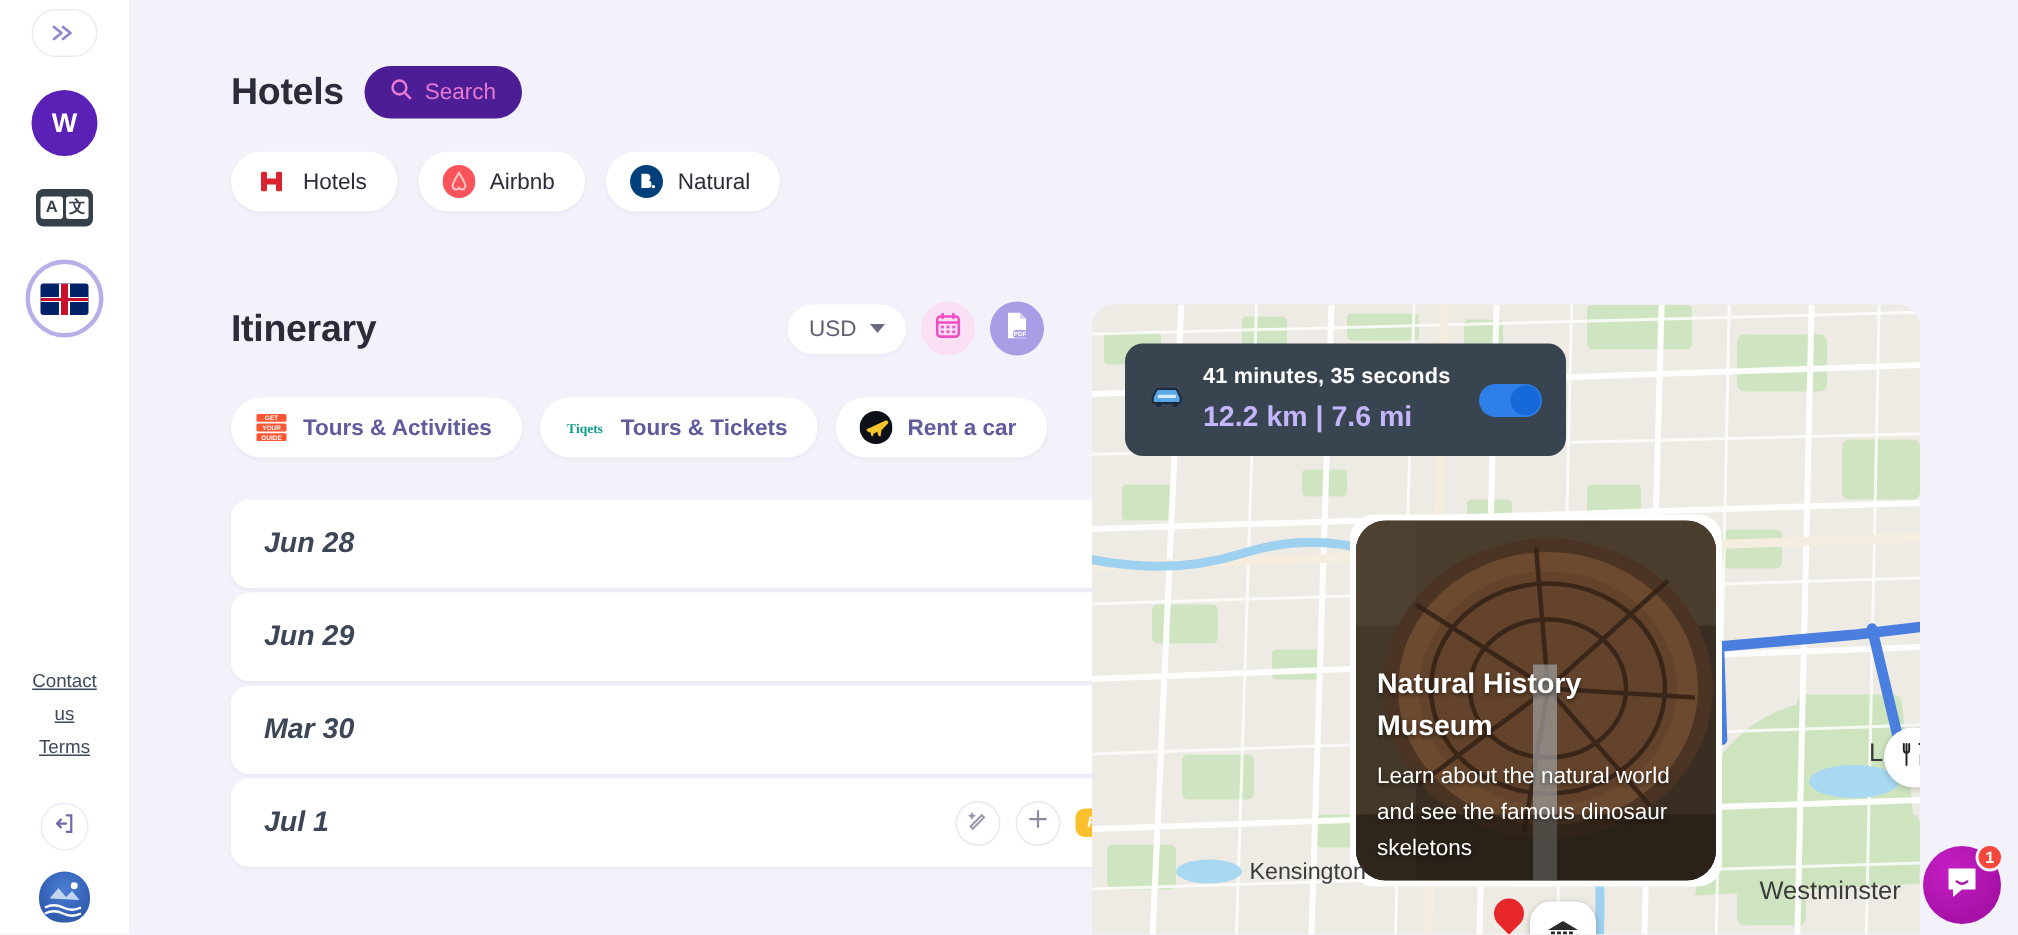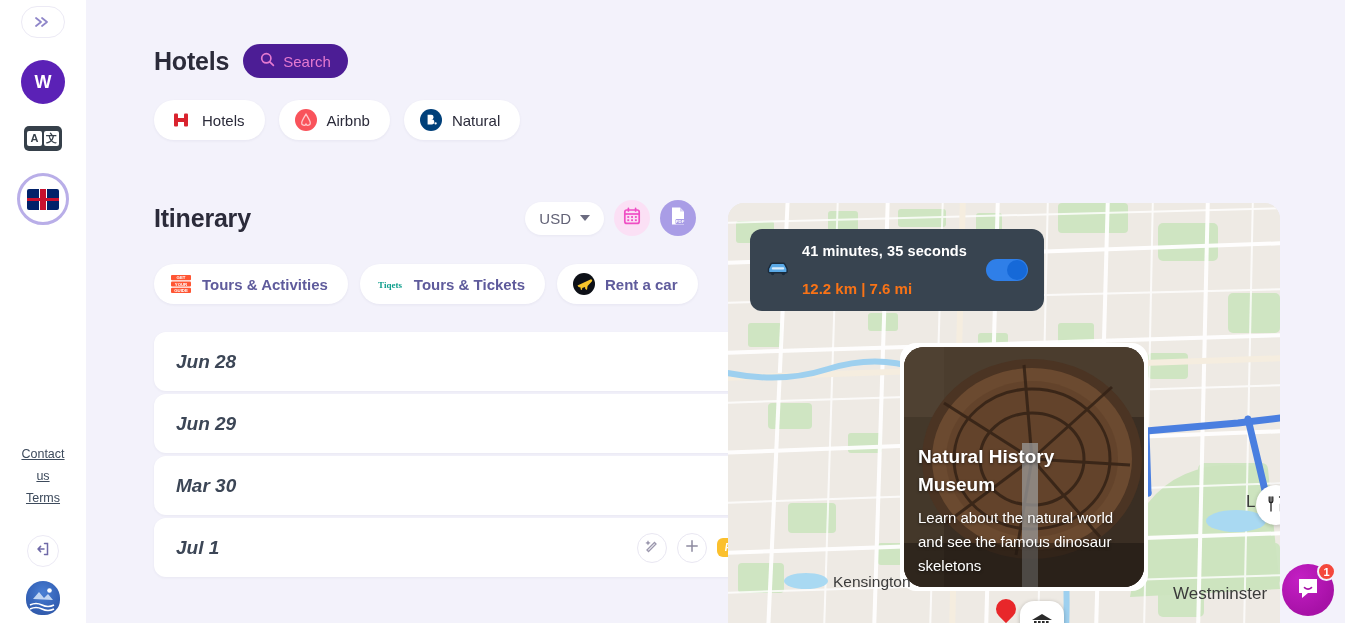--- a/index.html
+++ b/index.html
@@ -214,23 +214,23 @@
   .map-label.big { font-size: 17px; }
 
   .transit-card {
     position:absolute; left: 22px; top: 26px;
     width: 294px;
     background:#384450; border-radius: 12px;
     padding: 14px 16px 14px 16px;
     display:flex; align-items:center; gap: 12px;
     color:#fff;
   }
-  .transit-texts { display:flex; flex-direction:column; gap:21px; }
+  .transit-texts { display:flex; flex-direction:column; gap:9px; }
   .transit-line1 { font-size: 14.5px; font-weight: 700; letter-spacing:.1px;}
-  .transit-line2 { font-size: 15px; font-weight: 600; color:#f97316; }
+  .transit-line2 { font-size: 19px; font-weight: 600; color:#c4b5fd; }
   .toggle {
     margin-left:auto;
     width: 42px; height: 22px; border-radius: 11px;
     background:#2f7fe8; position:relative; cursor:pointer; flex:0 0 auto;
   }
   .toggle .knob {
     position:absolute; right: 1px; top: 1px;
     width: 20px; height: 20px; border-radius: 50%;
     background: #1669d8;
   }

